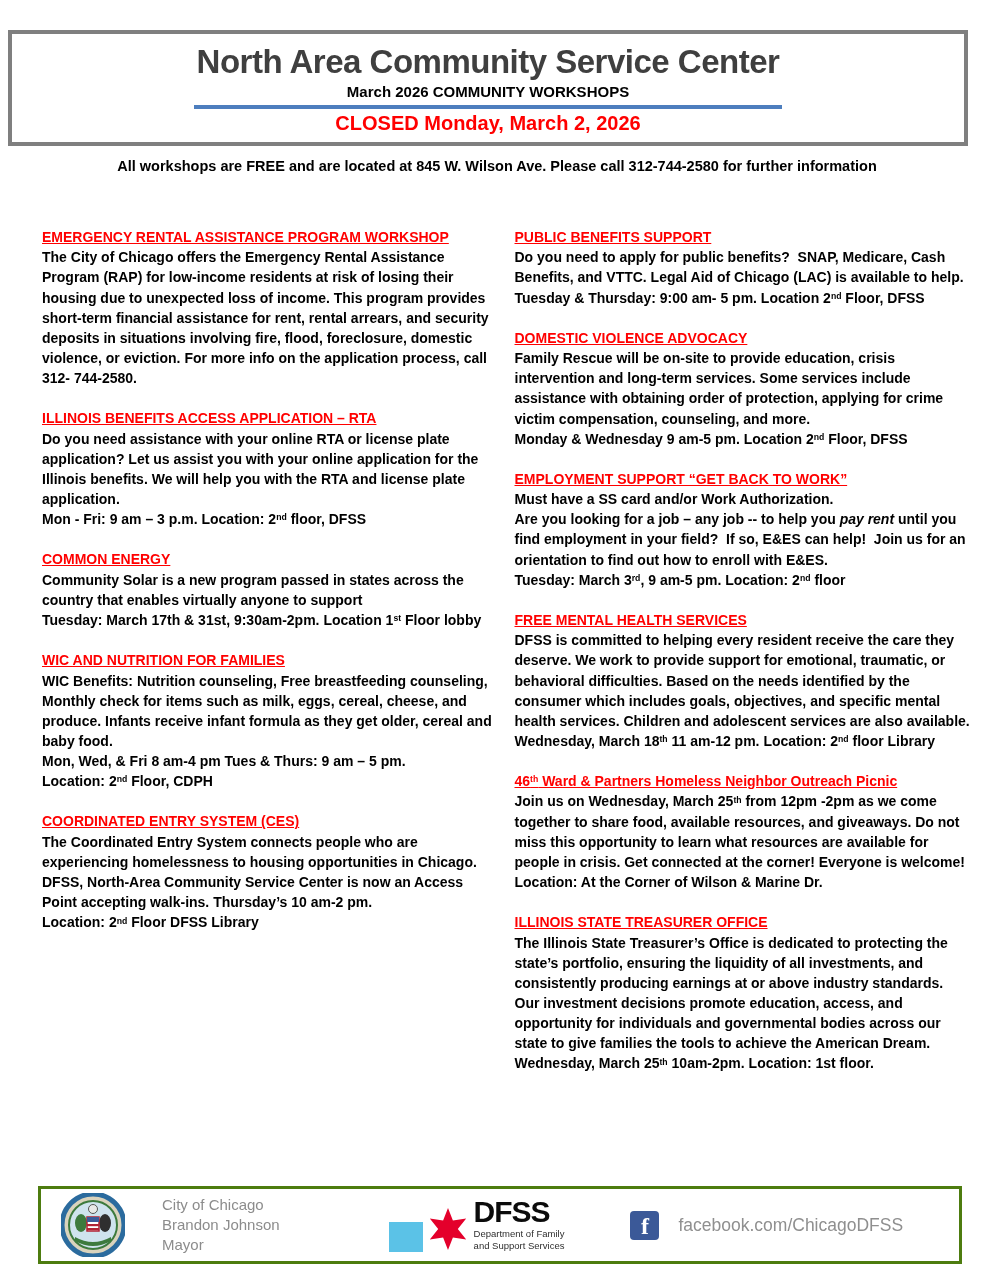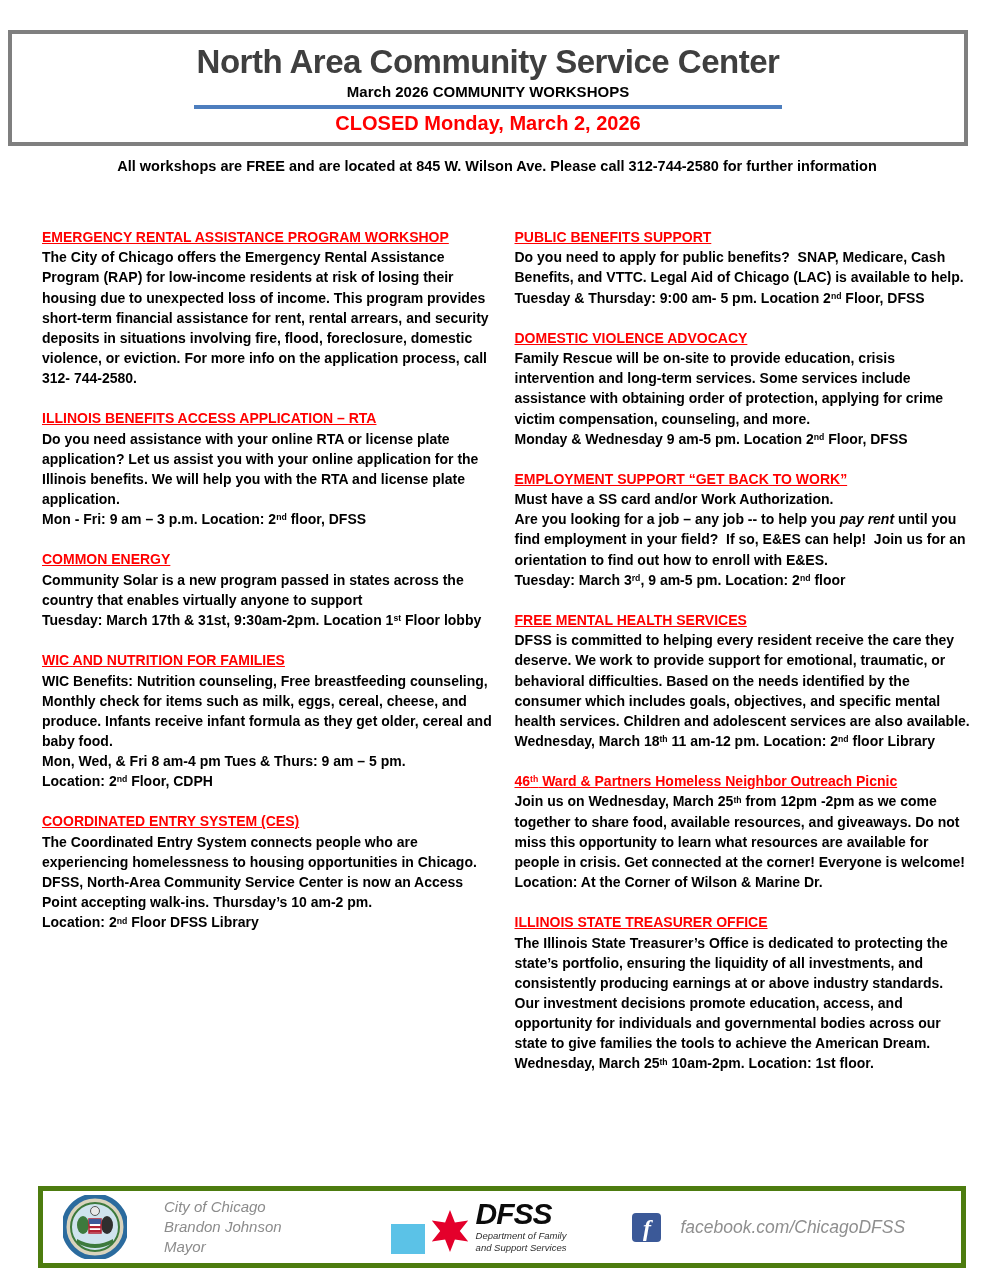--- a/index.html
+++ b/index.html
@@ -31,21 +31,21 @@
     text-decoration:underline;line-height:1.45;
   }
   .para{
     margin:0;font-size:14px;font-weight:bold;color:#000;
     line-height:1.44;white-space:pre-wrap;
   }
   sup{font-size:0.62em;vertical-align:baseline;position:relative;top:-0.45em;line-height:0;}
   
   .footer-box{
     position:absolute;left:38px;top:1186px;width:918px;height:72px;
-    border:5px solid #4d7c0f;background:#fff;display:flex;align-items:center;font-style:italic;
+    border:3px solid #4d7c0f;background:#fff;display:flex;align-items:center;
   }
   .seal{width:64px;height:64px;margin-left:20px;flex:0 0 auto;}
   .city-text{margin-left:37px;font-size:15px;color:#8c8c8c;line-height:1.35;}
   .dfss-logo{display:flex;align-items:flex-end;margin-left:109px;}
   .dfss-square{width:34px;height:30px;background:#5bc2e7;margin-top:6px;}
   .dfss-star{width:46px;height:46px;margin:-2px 0 0 2px;}
   .dfss-text{margin-left:3px;}
   .dfss-acronym{font-size:30px;font-weight:bold;color:#0b0b0b;letter-spacing:-1px;line-height:0.95;}
   .dfss-dept{font-size:9.5px;color:#2e2e2e;line-height:1.25;margin-top:2px;}
   .fb-group{display:flex;align-items:center;margin-left:66px;}

